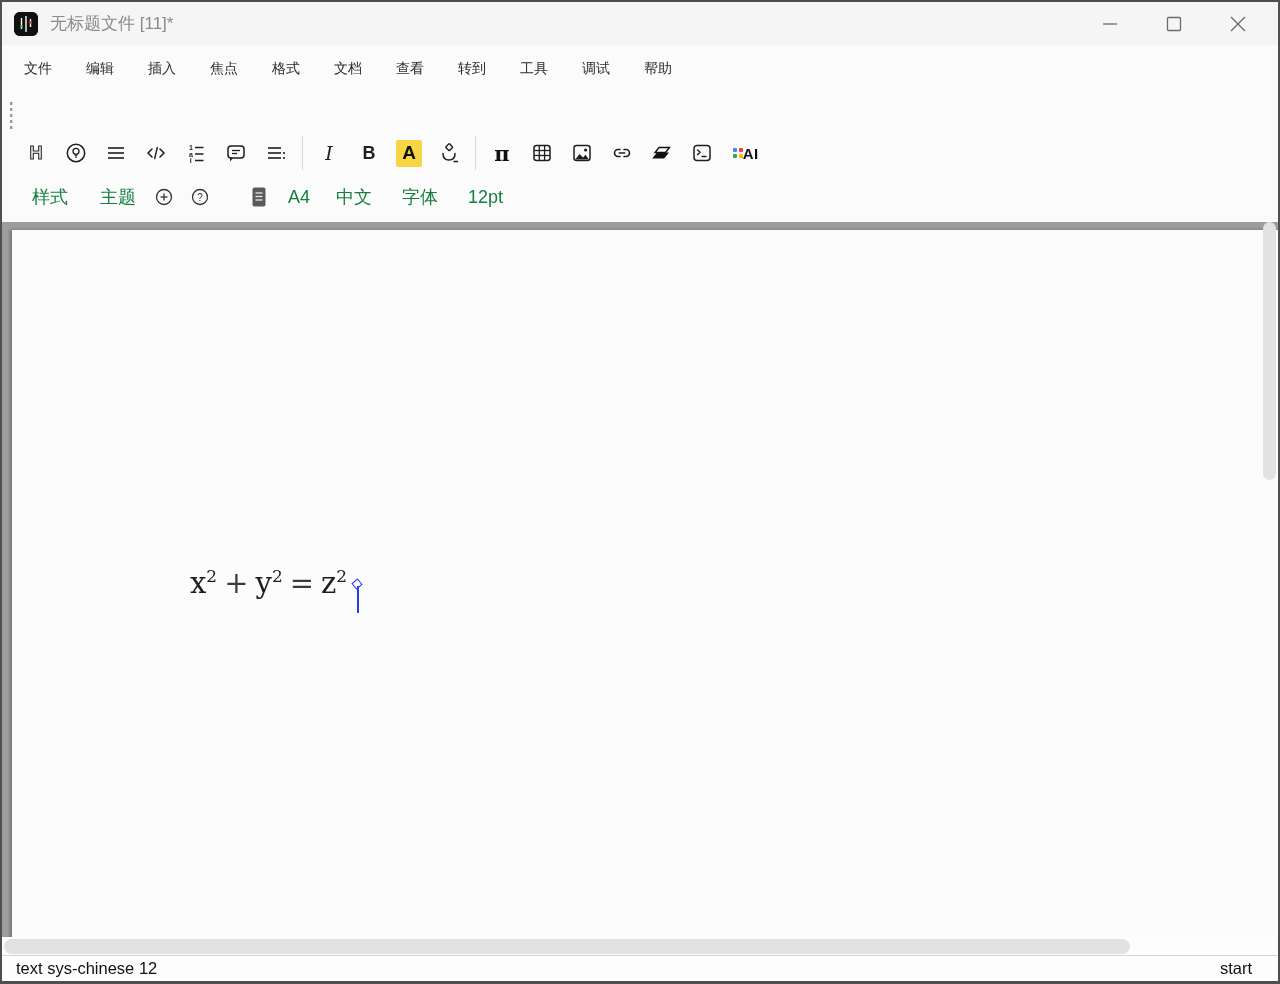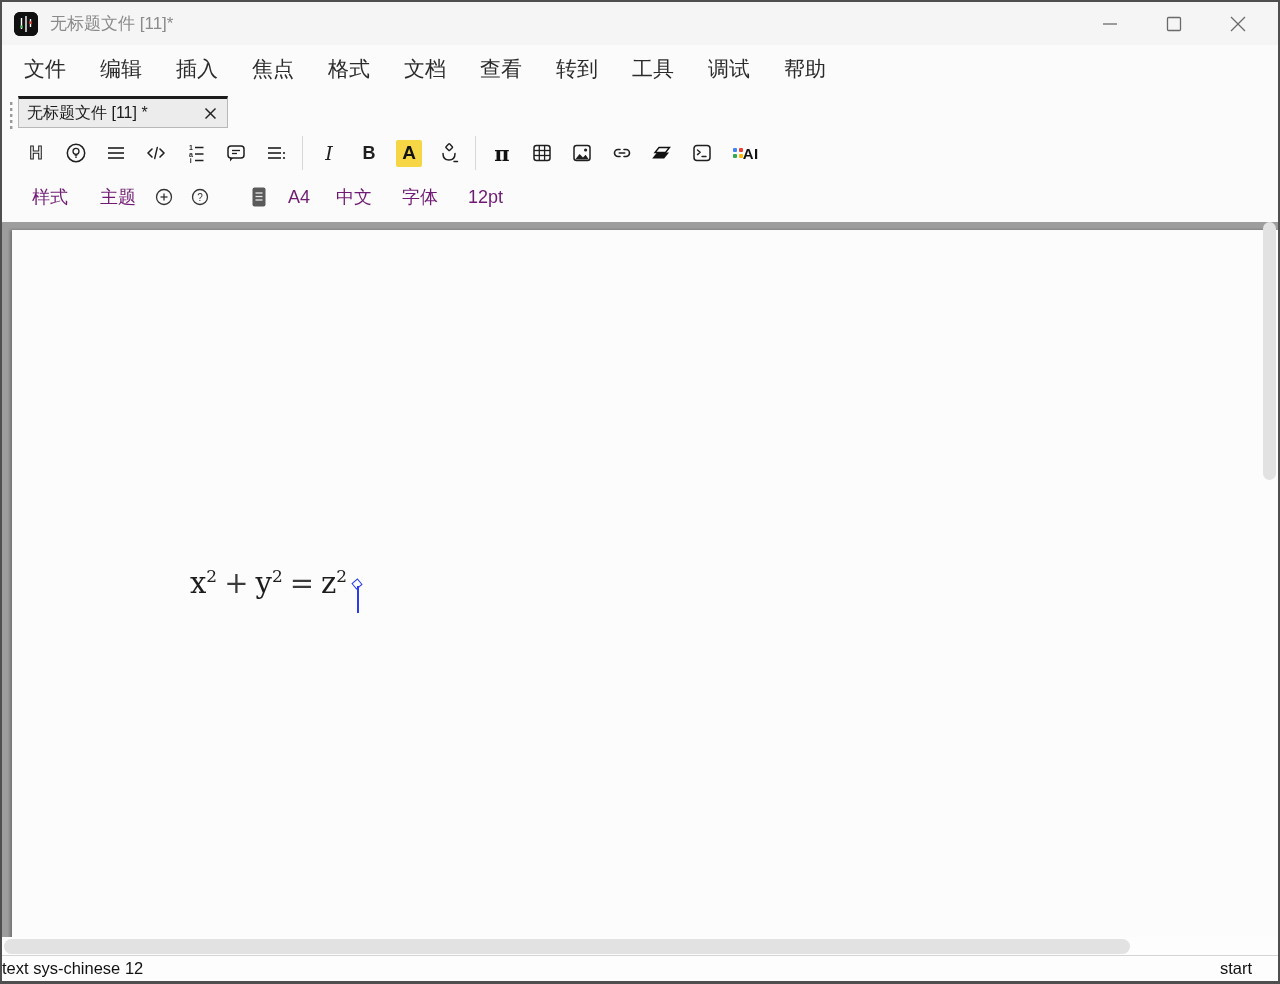--- a/index.html
+++ b/index.html
@@ -14,21 +14,21 @@
   .app-icon { width:24px; height:24px; margin-left:12px; border-radius:6px;
               background:#101010; flex:0 0 auto; }
   .title-text { margin-left:12px; font-size:17px; color:#8a8a8a; }
   .win-controls { position:absolute; right:8px; top:0; height:43px; display:flex; }
   .win-btn { width:64px; height:43px; display:flex; align-items:center; justify-content:center; }
 
   
   .menubar { position:absolute; left:0; right:0; top:43px; height:48px;
              display:flex; align-items:center; padding-left:22px; column-gap:34px;
              background:#fbfbfb; }
-  .menu-item { font-size:21px; color:#2b2b2b; white-space:nowrap; cursor:default; }
+  .menu-item { font-size:14px; color:#2b2b2b; white-space:nowrap; cursor:default; }
 
   
   .tabrow { position:absolute; left:0; right:0; top:91px; height:39px; background:#fbfbfb; }
   .gripper { position:absolute; left:6px; top:8px; }
   .tab { position:absolute; left:16px; top:3px; width:210px; height:32px;
          background:#ececec; border:1px solid #b8b8b8; border-top:3px solid #1c1c1c;
          display:flex; align-items:center; }
   .tab-label { font-size:16px; color:#1a1a1a; margin-left:8px; flex:1; white-space:nowrap;
                overflow:hidden; }
   .tab-close { width:26px; height:26px; display:flex; align-items:center; justify-content:center;
@@ -48,21 +48,21 @@
   .italic-icon { font-family:"DejaVu Serif",serif; font-style:italic; font-size:19px;
                  font-weight:500; color:#1f1f1f; }
   .pi-icon { font-family:"DejaVu Serif",serif; font-size:21px; font-weight:bold; color:#111; }
   .ai-wrap { display:flex; align-items:center; gap:0; }
   .ai-dots { display:grid; grid-template-columns:4px 4px; grid-template-rows:4px 4px; gap:1.5px; }
   .ai-dots span { width:4px; height:4px; border-radius:1px; }
   .ai-text { font-size:15px; font-weight:bold; color:#111; letter-spacing:0.5px; }
 
   .toolbar2 { position:absolute; left:0; right:0; top:172px; height:46px;
               display:flex; align-items:center; padding-left:30px; background:#fbfbfb; }
-  .fmt-label { font-size:18px; color:#701a75; white-space:nowrap; }
+  .fmt-label { font-size:18px; color:#15803d; white-space:nowrap; }
   .t2-gap32 { width:32px; } .t2-gap16 { width:16px; } .t2-gap12 { width:12px; }
   .t2-gap36 { width:36px; } .t2-gap18 { width:18px; } .t2-gap26 { width:26px; }
   .t2-gap30 { width:30px; }
 
   
   .doc-area { position:absolute; left:0; right:0; top:220px; bottom:26px; background:#9d9d9d; }
   .page { position:absolute; left:10px; top:8px; right:0; bottom:0; background:#fcfcfc;
           box-shadow:-2px 0 3px rgba(0,0,0,0.28); }
   .formula { position:absolute; left:188px; top:344px;
              font-family:"DejaVu Serif","Liberation Serif",serif;
@@ -77,21 +77,21 @@
   .vscroll-thumb { position:absolute; right:2px; top:0; width:13px; height:258px;
                    background:#e2e2e2; border-radius:7px; }
   .hscroll-track { position:absolute; left:0; right:0; bottom:0; height:18px; background:#fdfdfd; }
   .hscroll-thumb { position:absolute; left:2px; bottom:1px; width:1126px; height:15px;
                    background:#e2e2e2; border-radius:8px; }
 
   
   .statusbar { position:absolute; left:0; right:0; bottom:0; height:26px;
                background:#fdfdfd; border-top:1px solid #d4d4d4;
                display:flex; align-items:center; }
-  .status-left { font-size:16.5px; color:#111; }
+  .status-left { margin-left:14px; font-size:16.5px; color:#111; }
   .status-right { margin-left:auto; margin-right:26px; font-size:16.5px; color:#111; }
 
   svg { display:block; }
 </style>
 </head>
 <body>
 
 <div class="window">
 
   <div class="titlebar">
@@ -143,29 +143,20 @@
   <div class="tabrow">
     <div class="gripper">
       <svg width="8" height="28" viewBox="0 0 8 28">
         <rect x="2" y="1" width="2.4" height="3" fill="#9a9a9a"></rect>
         <rect x="2" y="7" width="2.4" height="3" fill="#9a9a9a"></rect>
         <rect x="2" y="13" width="2.4" height="3" fill="#9a9a9a"></rect>
         <rect x="2" y="19" width="2.4" height="3" fill="#9a9a9a"></rect>
         <rect x="2" y="25" width="2.4" height="3" fill="#9a9a9a"></rect>
       </svg>
     </div>
-    <div class="tab">
-      <span class="tab-label">无标题文件 [11] *</span>
-      <span class="tab-close">
-        <svg width="13" height="13" viewBox="0 0 13 13">
-          <line x1="1.5" y1="1.5" x2="11.5" y2="11.5" stroke="#222" stroke-width="1.5"></line>
-          <line x1="11.5" y1="1.5" x2="1.5" y2="11.5" stroke="#222" stroke-width="1.5"></line>
-        </svg>
-      </span>
-    </div>
   </div>
 
   <div class="toolbar1">
     <div class="tbtn">
       <svg width="24" height="24" viewBox="0 0 24 24">
         <text x="12" y="18" text-anchor="middle" font-size="18" font-weight="bold" fill="none" stroke="#1f1f1f" stroke-width="1.1">H</text>
       </svg>
     </div>
     <div class="tbtn">
       <svg width="24" height="24" viewBox="0 0 24 24">

